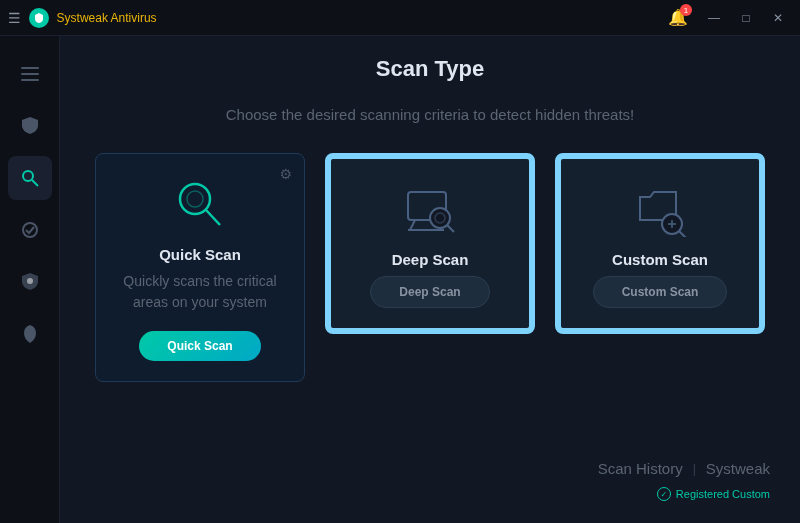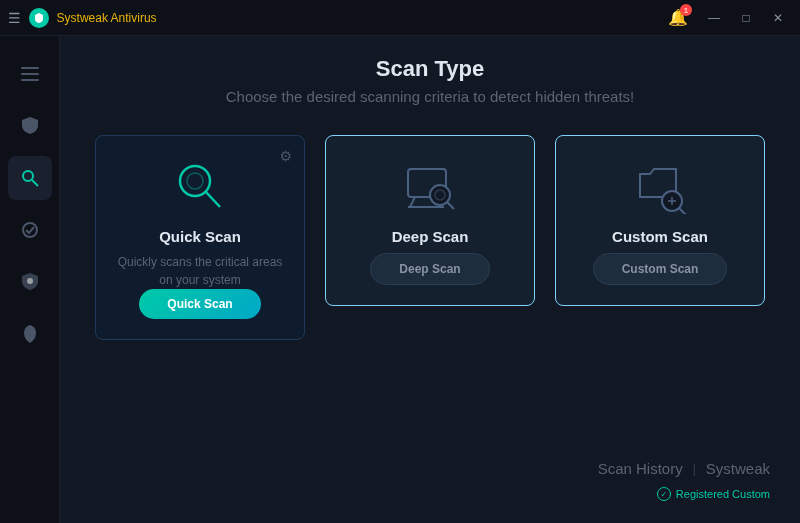--- a/index.html
+++ b/index.html
@@ -135,21 +135,21 @@
 
     
     .page-header {
       text-align: center;
       margin-bottom: 30px;
     }
     .page-title {
       color: #e0e6ef;
       font-size: 22px;
       font-weight: 600;
-      margin-bottom: 6px;
+      margin-bottom: 24px;
     }
     .page-subtitle {
       color: #5a6472;
       font-size: 15px;
     }
 
     
     .scan-cards {
       display: flex;
       gap: 20px;
@@ -162,21 +162,21 @@
     .scan-card {
       width: 210px;
       background: #15202e;
       border-radius: 8px;
       padding: 20px 16px;
       display: flex;
       flex-direction: column;
       align-items: center;
       text-align: center;
       position: relative;
-      border: 1px solid #7dd3fc;
+      border: 6px solid #7dd3fc;
     }
     .scan-card.active {
       background: #0f1c2e;
       border: 1px solid #1e3a5a;
     }
 
     .gear-btn {
       position: absolute;
       top: 12px;
       right: 12px;
@@ -196,22 +196,23 @@
     }
 
     .card-title {
       color: #e0e6ef;
       font-size: 15px;
       font-weight: 600;
       margin-bottom: 8px;
     }
     .card-description {
       color: #5a6472;
-      font-size: 12px;
+      font-size: 14px;
       line-height: 1.5;
+      margin-bottom: 18px;
       min-height: 36px;
     }
 
     .scan-btn {
       padding: 8px 28px;
       border-radius: 20px;
       border: none;
       cursor: pointer;
       font-size: 12px;
       font-weight: 600;

